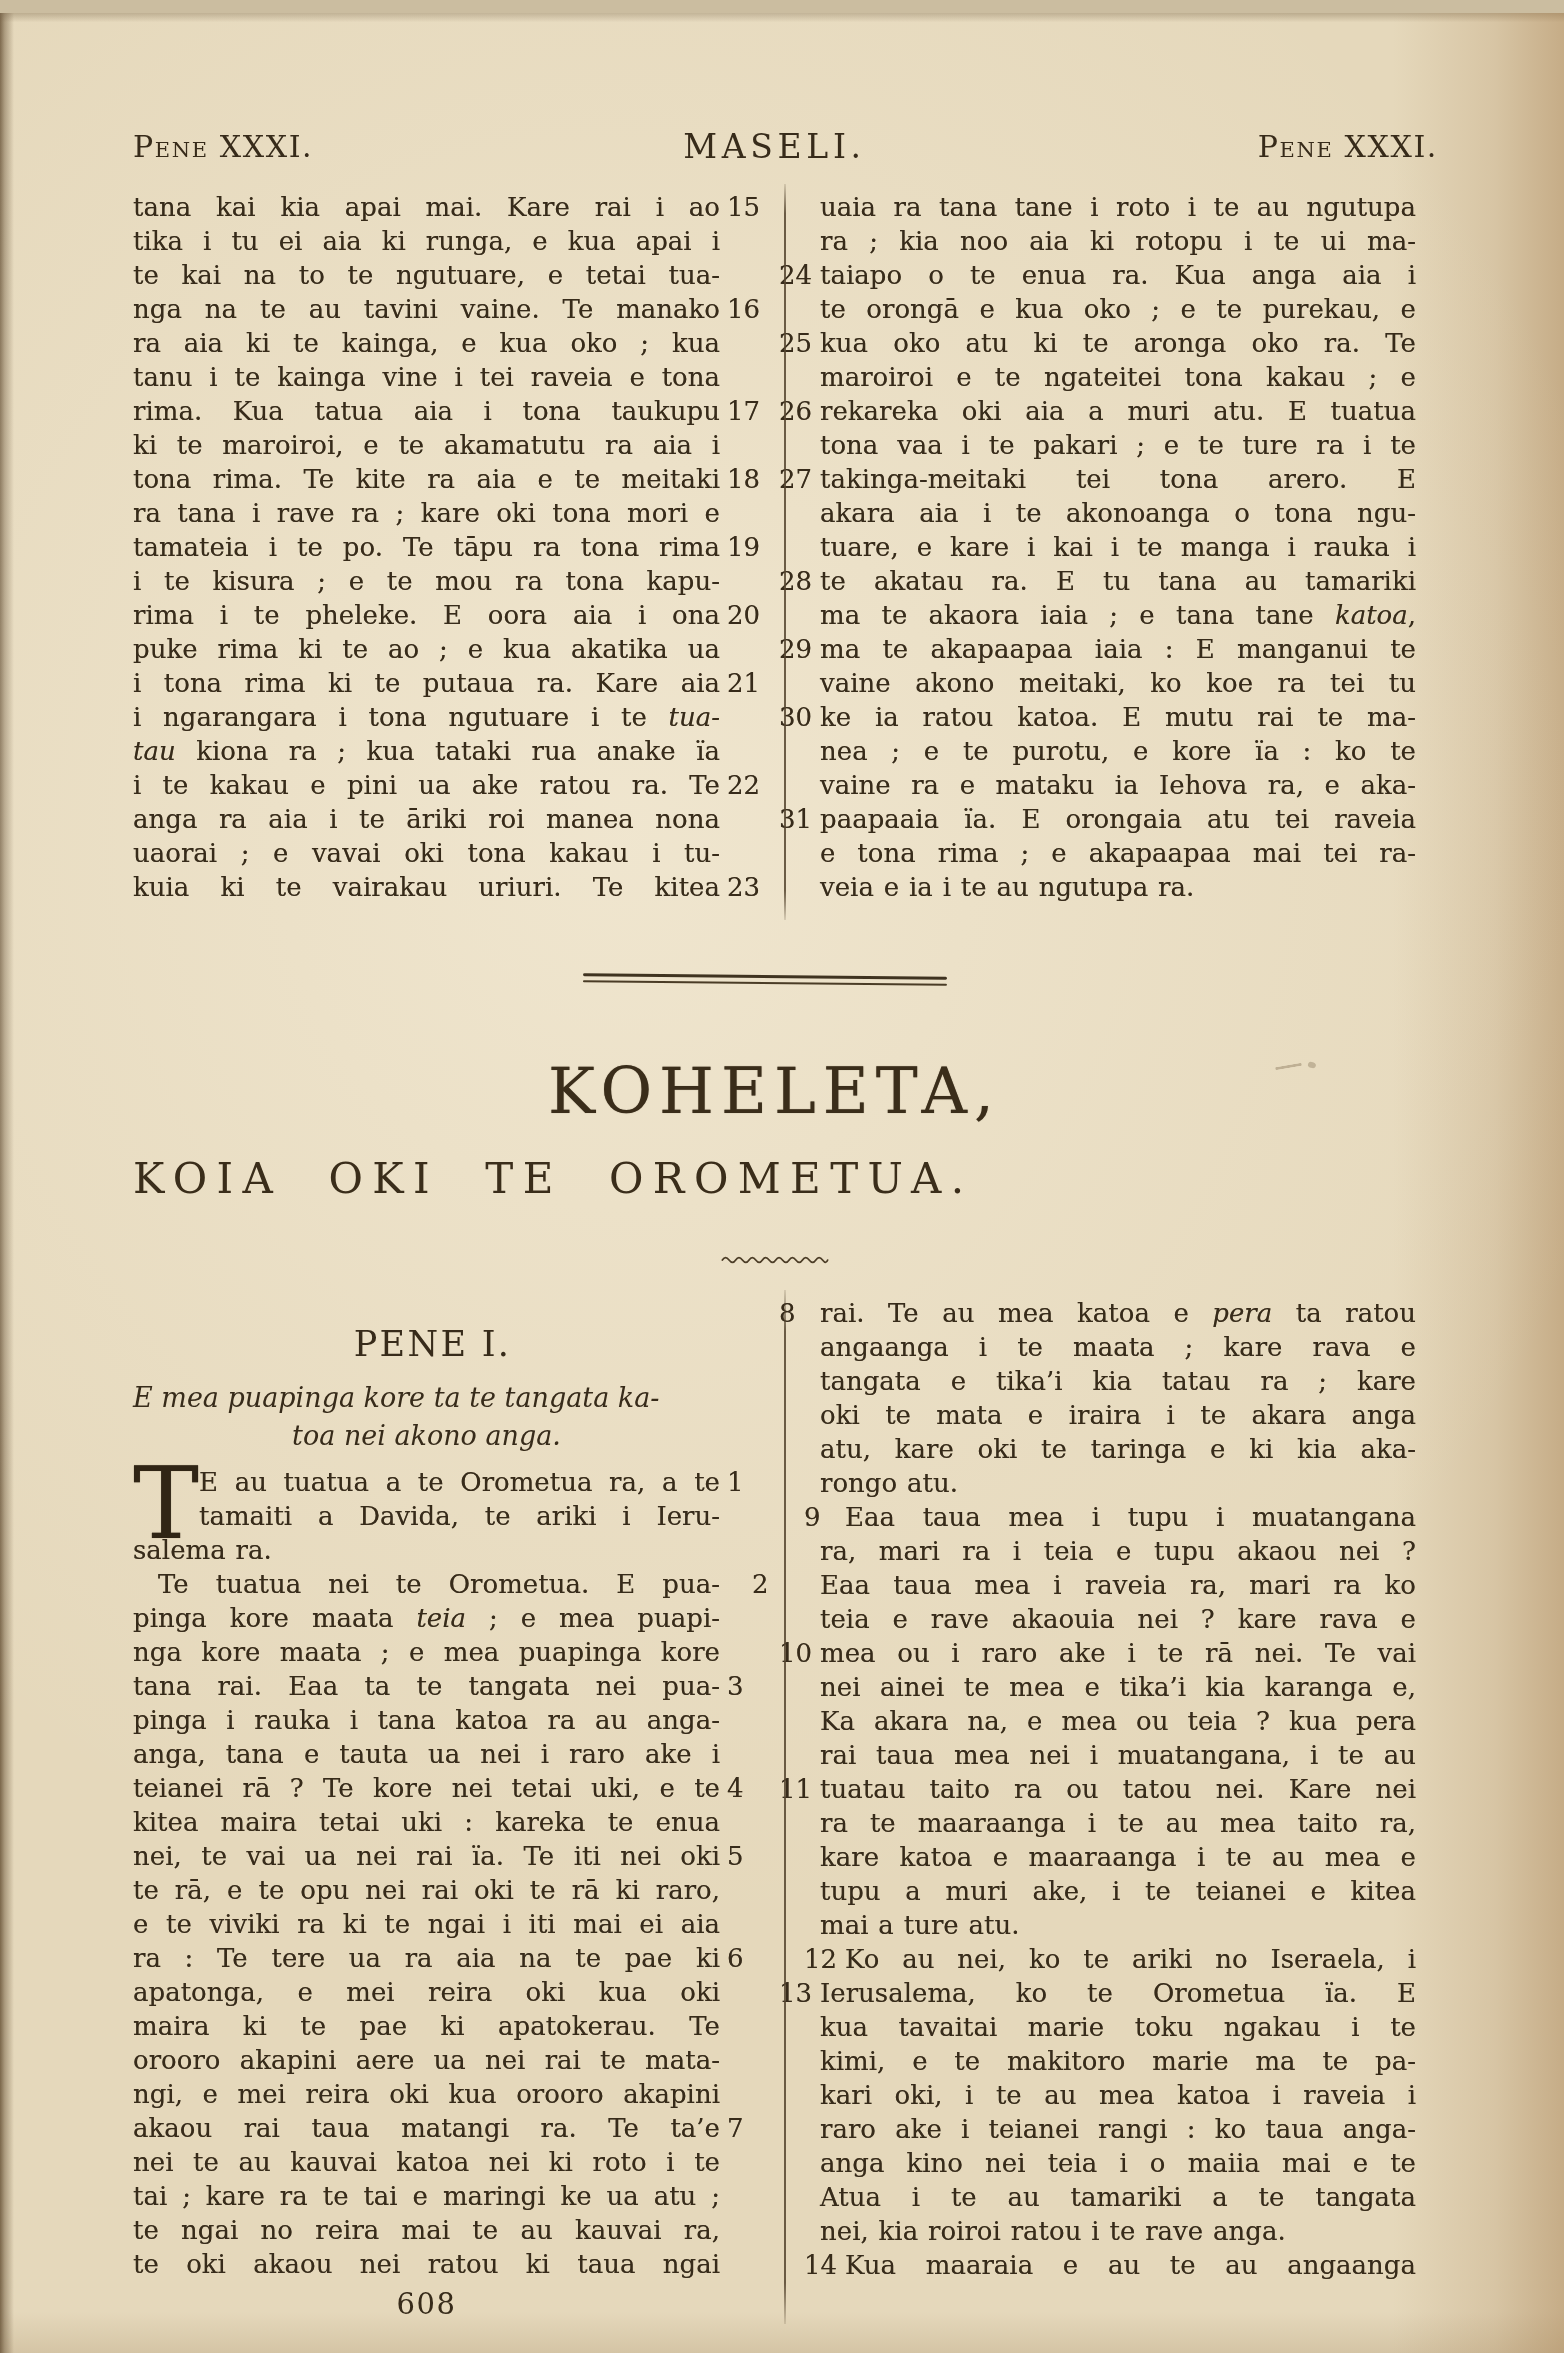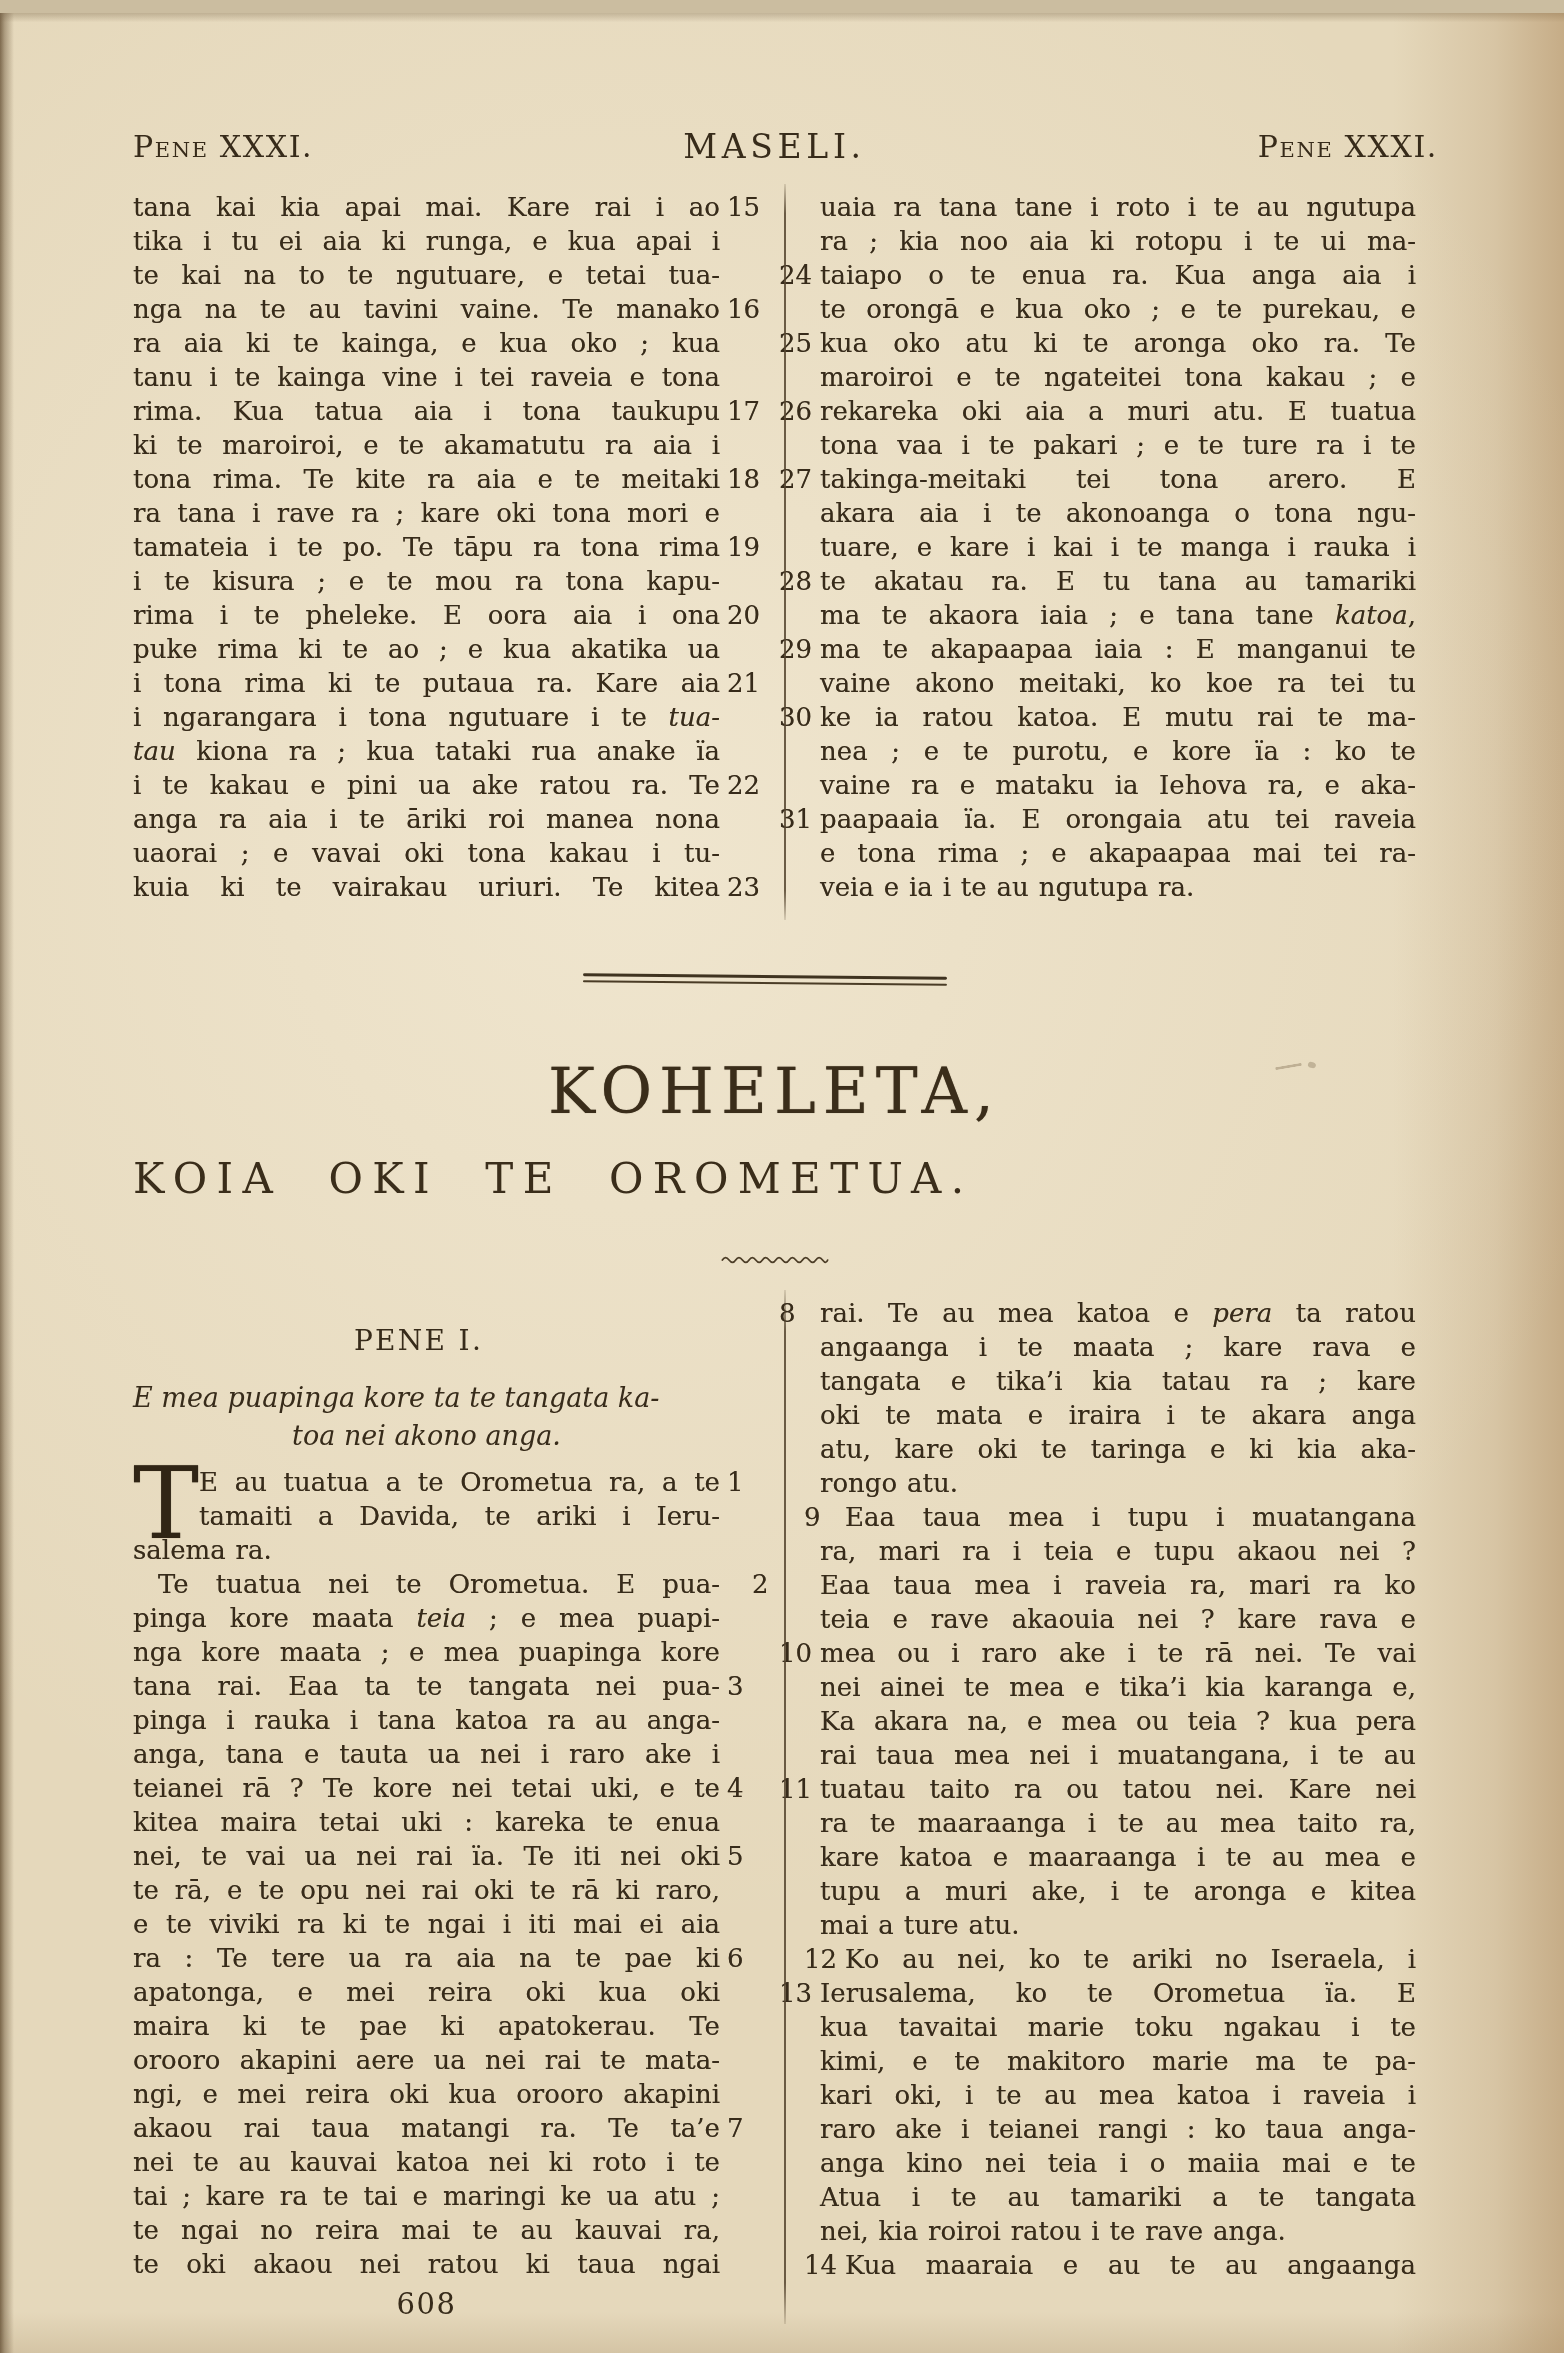--- a/index.html
+++ b/index.html
@@ -51,21 +51,21 @@
   .vrule{position:absolute;width:2.3px;background:linear-gradient(180deg,rgba(84,68,46,0.15),rgba(84,68,46,0.85) 4%,rgba(84,68,46,0.85) 96%,rgba(84,68,46,0.15));}
   .vrule-upper{left:784px;top:171px;height:736px;}
   .vrule-lower{left:784px;top:1277px;height:1034px;}
   .double-rule{left:583px;top:962px;width:364px;height:10.2px;transform:rotate(0.55deg);}
   .double-rule .r1{height:3.1px;background:#3f3320;border-radius:1.6px;}
   .double-rule .r2{height:2.3px;margin-top:3.9px;background:#4a3c26;border-radius:1.6px;}
   
   .book-title{left:133px;top:1042px;width:1283px;text-align:center;font-size:63px;letter-spacing:7px;color:#3a2d1a;text-shadow:0 0 0.8px rgba(58,45,26,0.6);}
   .book-subtitle{left:133px;top:1141px;width:1283px;font-size:42px;letter-spacing:9.4px;word-spacing:23.5px;color:#3a2d1a;}
   .squiggle{left:720px;top:1239px;}
-  .chapter-heading{left:125px;top:1311px;width:587px;text-align:center;font-size:28px;letter-spacing:2.3px;}
+  .chapter-heading{left:139px;top:1311px;width:587px;text-align:center;font-size:35px;letter-spacing:2.3px;}
   .summary{left:133px;top:1366px;width:587px;font-size:27px;font-style:italic;}
   .summary .sline{height:38px;line-height:38px;text-align:left;}
   .summary .sline.ctr{text-align:center;}
   .dropcap{left:133px;top:1441px;font-size:99px;line-height:1;color:#3025150;color:#302515;text-shadow:0 0 0.8px rgba(48,37,21,0.6);}
   .page-number{left:133px;top:2274px;width:587px;text-align:center;font-size:29px;letter-spacing:1.6px;}
   .smudge{left:1275px;top:1047px;width:47px;height:15.6px;opacity:0.55;}
   .smudge .s1{position:absolute;left:0;top:4.7px;width:27px;height:0;border-top:3.1px solid rgba(92,72,44,0.55);transform:rotate(-10deg);border-radius:2.3px;}
   .smudge .s2{position:absolute;left:33px;top:1.6px;width:7.8px;height:5.5px;background:rgba(92,72,44,0.5);border-radius:50%;transform:rotate(20deg);}
 </style>
 </head>
@@ -185,21 +185,21 @@
       <div class="tline"><span><span>ra, mari ra i teia e tupu akaou nei ?</span></span></div>
       <div class="tline"><span><span>Eaa taua mea i raveia ra, mari ra ko</span></span></div>
       <div class="tline"><span><span>teia e rave akaouia nei ? kare rava e</span></span></div>
       <div class="tline"><span><span>mea ou i raro ake i te rā nei.  Te vai</span></span><span class="vnum vl">10</span></div>
       <div class="tline"><span><span>nei ainei te mea e tika’i kia karanga e,</span></span></div>
       <div class="tline"><span><span>Ka akara na, e mea ou teia ?  kua pera</span></span></div>
       <div class="tline"><span><span>rai taua mea nei i muatangana, i te au</span></span></div>
       <div class="tline"><span><span>tuatau taito ra ou tatou nei.  Kare nei</span></span><span class="vnum vl">11</span></div>
       <div class="tline"><span><span>ra te maaraanga i te au mea taito ra,</span></span></div>
       <div class="tline"><span><span>kare katoa e maaraanga i te au mea e</span></span></div>
-      <div class="tline"><span><span>tupu a muri ake, i te aronga e kitea</span></span></div>
+      <div class="tline"><span><span>tupu a muri ake, i te teianei e kitea</span></span></div>
       <div class="tline end"><span><span>mai a ture atu.</span></span></div>
       <div class="tline ind"><span><span>Ko au nei, ko te ariki no Iseraela, i</span></span><span class="vnum vl">12</span></div>
       <div class="tline"><span><span>Ierusalema, ko te Orometua ïa.  E</span></span><span class="vnum vl">13</span></div>
       <div class="tline"><span><span>kua tavaitai marie toku ngakau i te</span></span></div>
       <div class="tline"><span><span>kimi, e te makitoro marie ma te pa-</span></span></div>
       <div class="tline"><span><span>kari oki, i te au mea katoa i raveia i</span></span></div>
       <div class="tline"><span><span>raro ake i teianei rangi :  ko taua anga-</span></span></div>
       <div class="tline"><span><span>anga kino nei teia i o maiia mai e te</span></span></div>
       <div class="tline"><span><span>Atua i te au tamariki a te tangata</span></span></div>
       <div class="tline end"><span><span>nei, kia roiroi ratou i te rave anga.</span></span></div>

